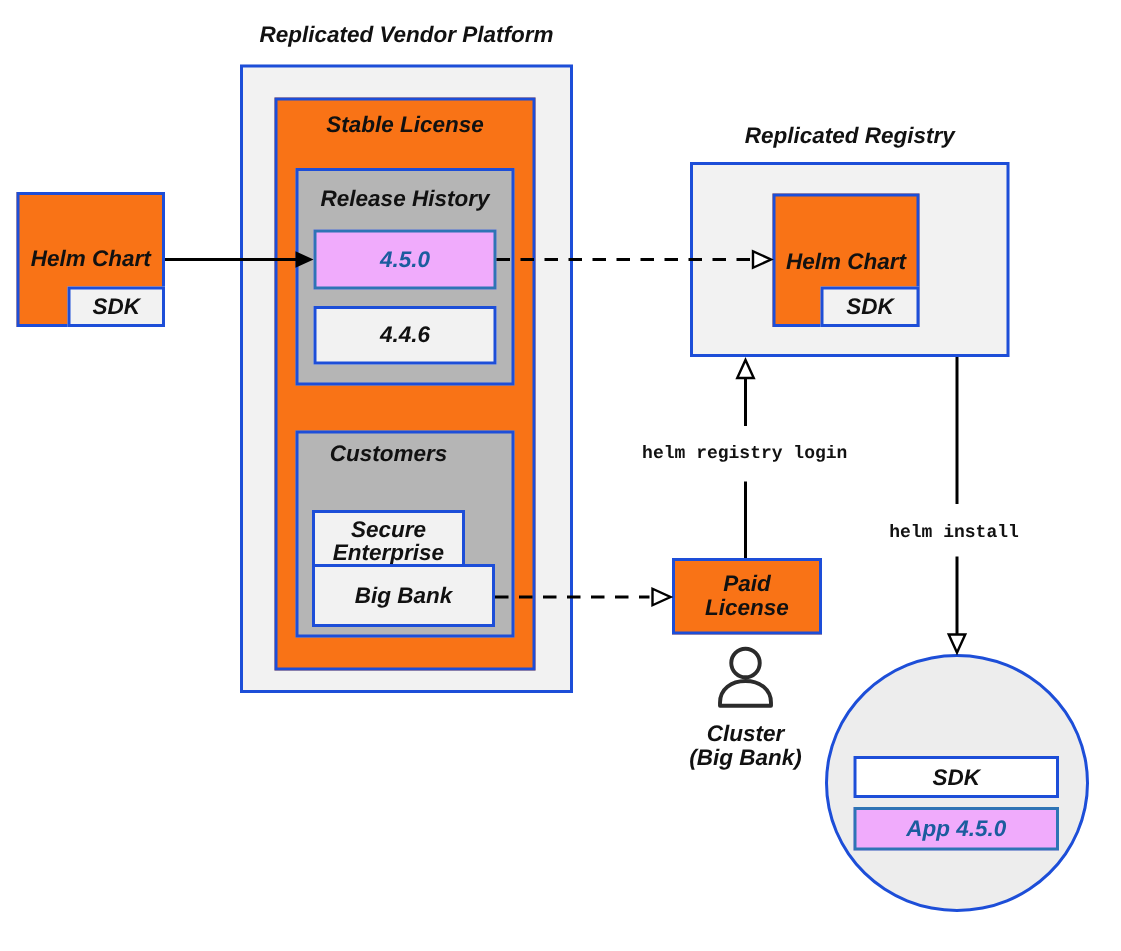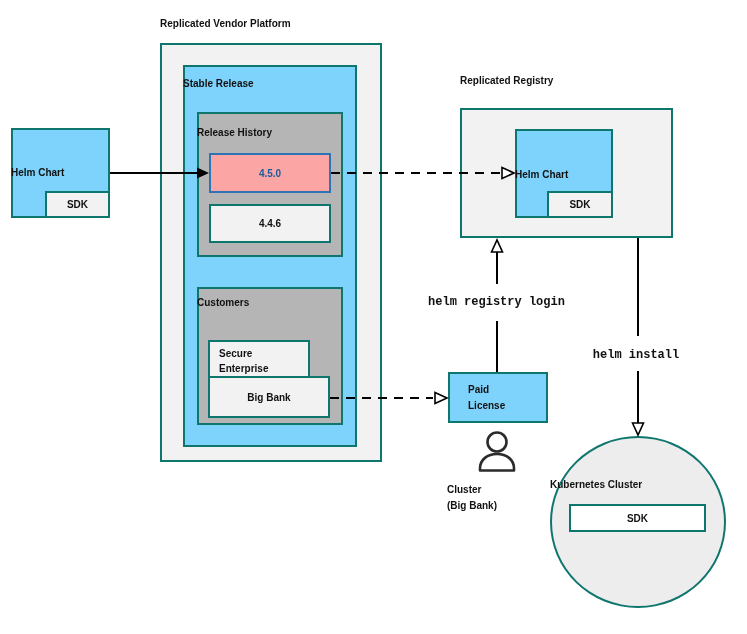--- a/index.html
+++ b/index.html
@@ -2,45 +2,45 @@
 <html><head>
 <meta charset="utf-8">
 <style>
   html,body{margin:0;padding:0;background:#ffffff;}
   #canvas{
     position:relative;width:747px;height:634px;background:#ffffff;
     font-family:"Liberation Sans","DejaVu Sans",sans-serif;color:#111;
     overflow:hidden;
   }
   .abs{position:absolute;box-sizing:border-box;}
-  .box{border:2px solid #0f766e;}
+  .box{border:2px solid #1d4ed8;}
   .fill-light{background:#f2f2f2;}
-  .fill-mid{background:#7dd3fc;}
+  .fill-mid{background:#f97316;}
   .fill-dark{background:#b5b5b5;}
   .fill-circle{background:#ededed;}
   .fill-white{background:#ffffff;}
-  .blue-box{background:#fca5a5;border:2px solid #2e74b5;}
+  .blue-box{background:#f0abfc;border:2px solid #2e74b5;}
   .blue-text{color:#1b5c9e;}
-  .lbl{font-weight:bold;font-size:10px;line-height:15px;}
+  .lbl{font-weight:bold;font-size:15px;line-height:15px;text-align:center;font-style:italic;}
   .ctr{display:flex;align-items:center;justify-content:center;}
   .mono{font-family:"Liberation Mono","DejaVu Sans Mono",monospace;font-weight:bold;
         font-size:12px;text-align:center;white-space:nowrap;}
   .wrap-narrow{display:inline-block;max-width:80px;}
   svg{display:block;}
 </style>
 </head>
 <body>
 
 <div id="canvas">
 
   <div class="abs lbl" style="left:160px;top:16px;width:222px;">Replicated Vendor Platform</div>
   <div class="abs box fill-light" style="left:160px;top:43px;width:222px;height:419px;"></div>
 
   <div class="abs box fill-mid" style="left:183px;top:65px;width:174px;height:382px;"></div>
-  <div class="abs lbl" style="left:183px;top:76px;width:174px;">Stable Release</div>
+  <div class="abs lbl" style="left:183px;top:76px;width:174px;">Stable License</div>
 
   <div class="abs box fill-dark" style="left:197px;top:112px;width:146px;height:145px;"></div>
   <div class="abs lbl" style="left:197px;top:125px;width:146px;">Release History</div>
   <div class="abs blue-box ctr lbl blue-text" style="left:209px;top:153px;width:122px;height:40px;">
     <span>4.5.0</span>
   </div>
   <div class="abs box fill-light ctr lbl" style="left:209px;top:204px;width:122px;height:39px;">
     <span>4.4.6</span>
   </div>
 
@@ -52,44 +52,46 @@
   <div class="abs box fill-light ctr lbl" style="left:208px;top:376px;width:122px;height:42px;">
     <span>Big Bank</span>
   </div>
 
   <div class="abs box fill-mid" style="left:11px;top:128px;width:99px;height:90px;"></div>
   <div class="abs lbl" style="left:11px;top:165px;width:99px;">Helm Chart</div>
   <div class="abs box fill-light ctr lbl" style="left:45px;top:191px;width:65px;height:27px;">
     <span>SDK</span>
   </div>
 
-  <div class="abs lbl" style="left:460px;top:73px;width:213px;">Replicated Registry</div>
+  <div class="abs lbl" style="left:460px;top:83px;width:213px;">Replicated Registry</div>
   <div class="abs box fill-light" style="left:460px;top:108px;width:213px;height:130px;"></div>
   <div class="abs box fill-mid" style="left:515px;top:129px;width:98px;height:89px;"></div>
   <div class="abs lbl" style="left:515px;top:167px;width:98px;">Helm Chart</div>
   <div class="abs box fill-light ctr lbl" style="left:547px;top:191px;width:66px;height:27px;">
     <span>SDK</span>
   </div>
 
   <div class="abs mono" style="left:400px;top:295px;width:193px;">helm registry login</div>
   <div class="abs mono" style="left:566px;top:348px;width:140px;">helm install</div>
 
   <div class="abs box fill-mid ctr lbl" style="left:448px;top:372px;width:100px;height:51px;line-height:16px;">
     <span class="wrap-narrow" style="max-width:60px;">Paid License</span>
   </div>
 
   <div class="abs lbl" style="left:447px;top:482px;width:100px;line-height:16px;">
     <div>Cluster</div>
     <div>(Big Bank)</div>
   </div>
 
   <div class="abs box fill-circle" style="left:550px;top:436px;width:176px;height:172px;border-radius:50%;"></div>
-  <div class="abs lbl" style="left:550px;top:477px;width:176px;">Kubernetes Cluster</div>
   <div class="abs box fill-white ctr lbl" style="left:569px;top:504px;width:137px;height:28px;">
     <span>SDK</span>
+  </div>
+  <div class="abs blue-box ctr lbl blue-text" style="left:569px;top:538px;width:137px;height:29px;">
+    <span>App 4.5.0</span>
   </div>
 
   <svg class="abs" style="left:0;top:0;pointer-events:none;" width="747" height="634" viewBox="0 0 747 634">
 
     <g>
       <line x1="110" y1="173" x2="199" y2="173" stroke="#000" stroke-width="2"></line>
       <path d="M197,167.5 L209,173 L197,178.5 Z" fill="#000"></path>
     </g>
 
     <g>

